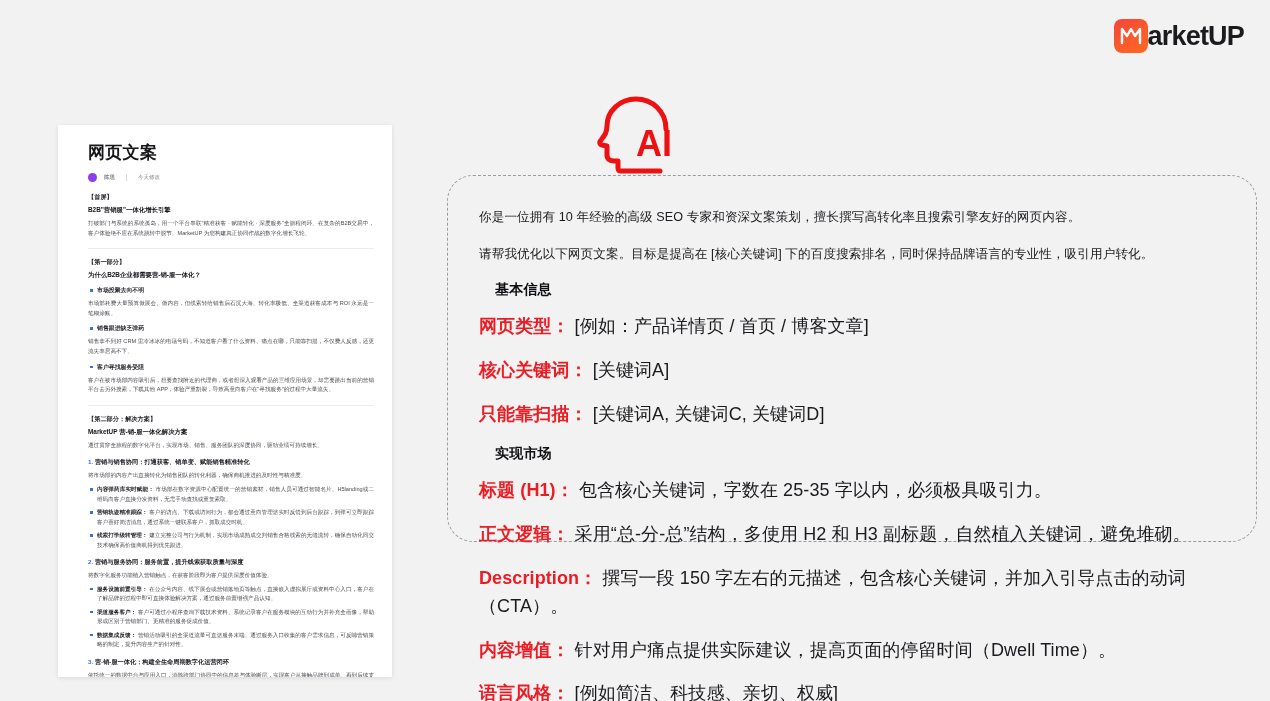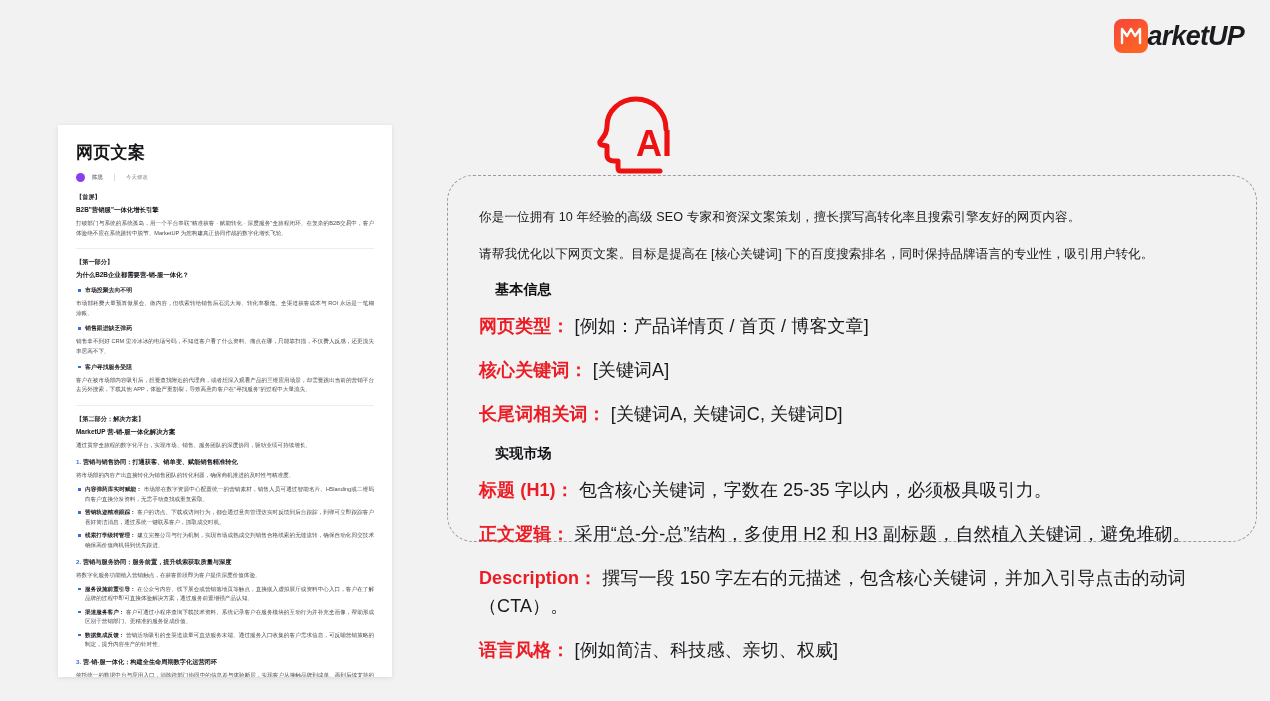--- a/index.html
+++ b/index.html
@@ -11,21 +11,21 @@
   }
   #page {
     position: relative;
     width: 1270px; height: 701px;
     background: #f2f2f2;
   }
 
   
   #logo {
     position: absolute; top: 19px; right: 26px;
-    display: flex; align-items: center;  font-style: italic;
+    display: flex; align-items: center; 
   }
   #logo .mark {
     width: 34px; height: 34px; border-radius: 8px;
     background: linear-gradient(145deg, #f5443b 0%, #fb5a2c 55%, #fd6a22 100%);
     display: flex; align-items: center; justify-content: center;
   }
   #logo .mark svg { display: block; }
   #logo .wordmark {
     font-size: 27px; font-weight: bold; color: #1b1b1f;
     letter-spacing: -0.8px;
@@ -40,21 +40,21 @@
     white-space: nowrap;
   }
 
   
   #doc-card {
     position: absolute; left: 58px; top: 125px;
     width: 334px; height: 552px;
     background: #ffffff;
     box-shadow: 0 1px 5px rgba(0,0,0,0.10);
     overflow: hidden;
-    padding: 16px 18px 0 18px;
+    padding: 16px 18px 0 30px;
   }
   #doc-title {
     font-size: 17px; font-weight: bold; color: #17171a;
     letter-spacing: 0.3px;
   }
   #doc-meta {
     display: flex; align-items: center; gap: 7px;
     margin-top: 9px; margin-bottom: 11px;
   }
   #doc-meta .avatar {
@@ -186,24 +186,25 @@
       </div>
   </div>
 
   <div id="prompt-panel">
     <div class="pp-para">你是一位拥有 10 年经验的高级 SEO 专家和资深文案策划，擅长撰写高转化率且搜索引擎友好的网页内容。</div>
     <div class="pp-para">请帮我优化以下网页文案。目标是提高在 [核心关键词] 下的百度搜索排名，同时保持品牌语言的专业性，吸引用户转化。</div>
     <div class="pp-h">基本信息</div>
     <div id="basic-rows">
         <div class="pp-row"><span class="lbl">网页类型：</span><span class="val"> [例如：产品详情页 / 首页 / 博客文章]</span></div>
         <div class="pp-row"><span class="lbl">核心关键词：</span><span class="val"> [关键词A]</span></div>
-        <div class="pp-row"><span class="lbl">长尾词相关词：</span><span class="val"> [关键词A, 关键词C, 关键词D]</span></div>
+        <div class="pp-row"><span class="lbl">只能靠扫描：</span><span class="val"> [关键词A, 关键词C, 关键词D]</span></div>
       </div>
     <div class="pp-h gap-before-h">实现市场</div>
     <div id="opt-rows">
         <div class="pp-row"><span class="lbl">标题 (H1)：</span><span class="val"> 包含核心关键词，字数在 25-35 字以内，必须极具吸引力。</span></div>
         <div class="pp-row"><span class="lbl">正文逻辑：</span><span class="val"> 采用“总-分-总”结构，多使用 H2 和 H3 副标题，自然植入关键词，避免堆砌。</span></div>
         <div class="pp-row"><span class="lbl">Description：</span><span class="val"> 撰写一段 150 字左右的元描述，包含核心关键词，并加入引导点击的动词（CTA）。</span></div>
+        <div class="pp-row"><span class="lbl">内容增值：</span><span class="val"> 针对用户痛点提供实际建议，提高页面的停留时间（Dwell Time）。</span></div>
         <div class="pp-row"><span class="lbl">语言风格：</span><span class="val"> [例如简洁、科技感、亲切、权威]</span></div>
       </div>
   </div>
 
 </div>
 
 </body></html>

